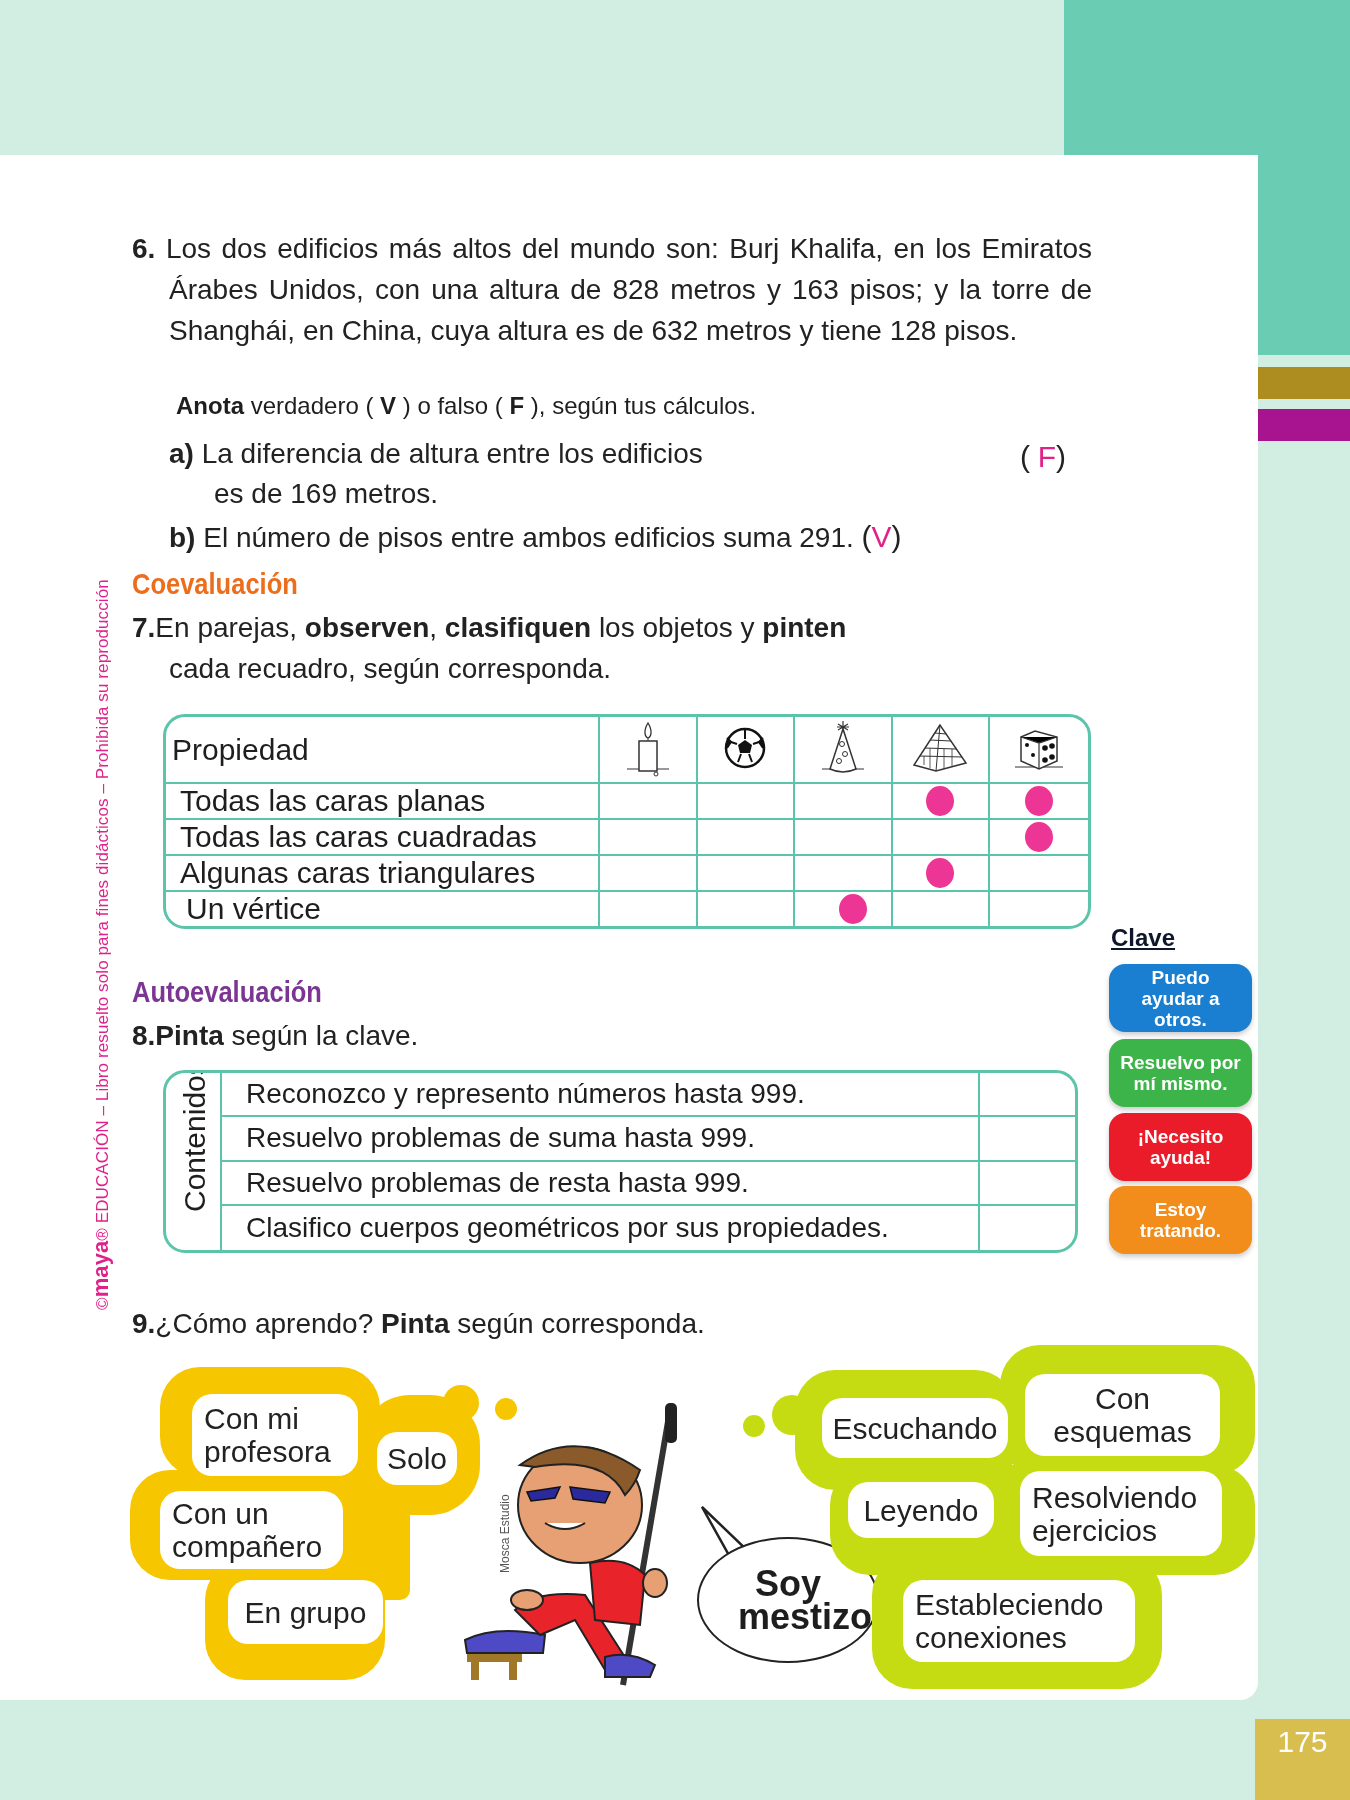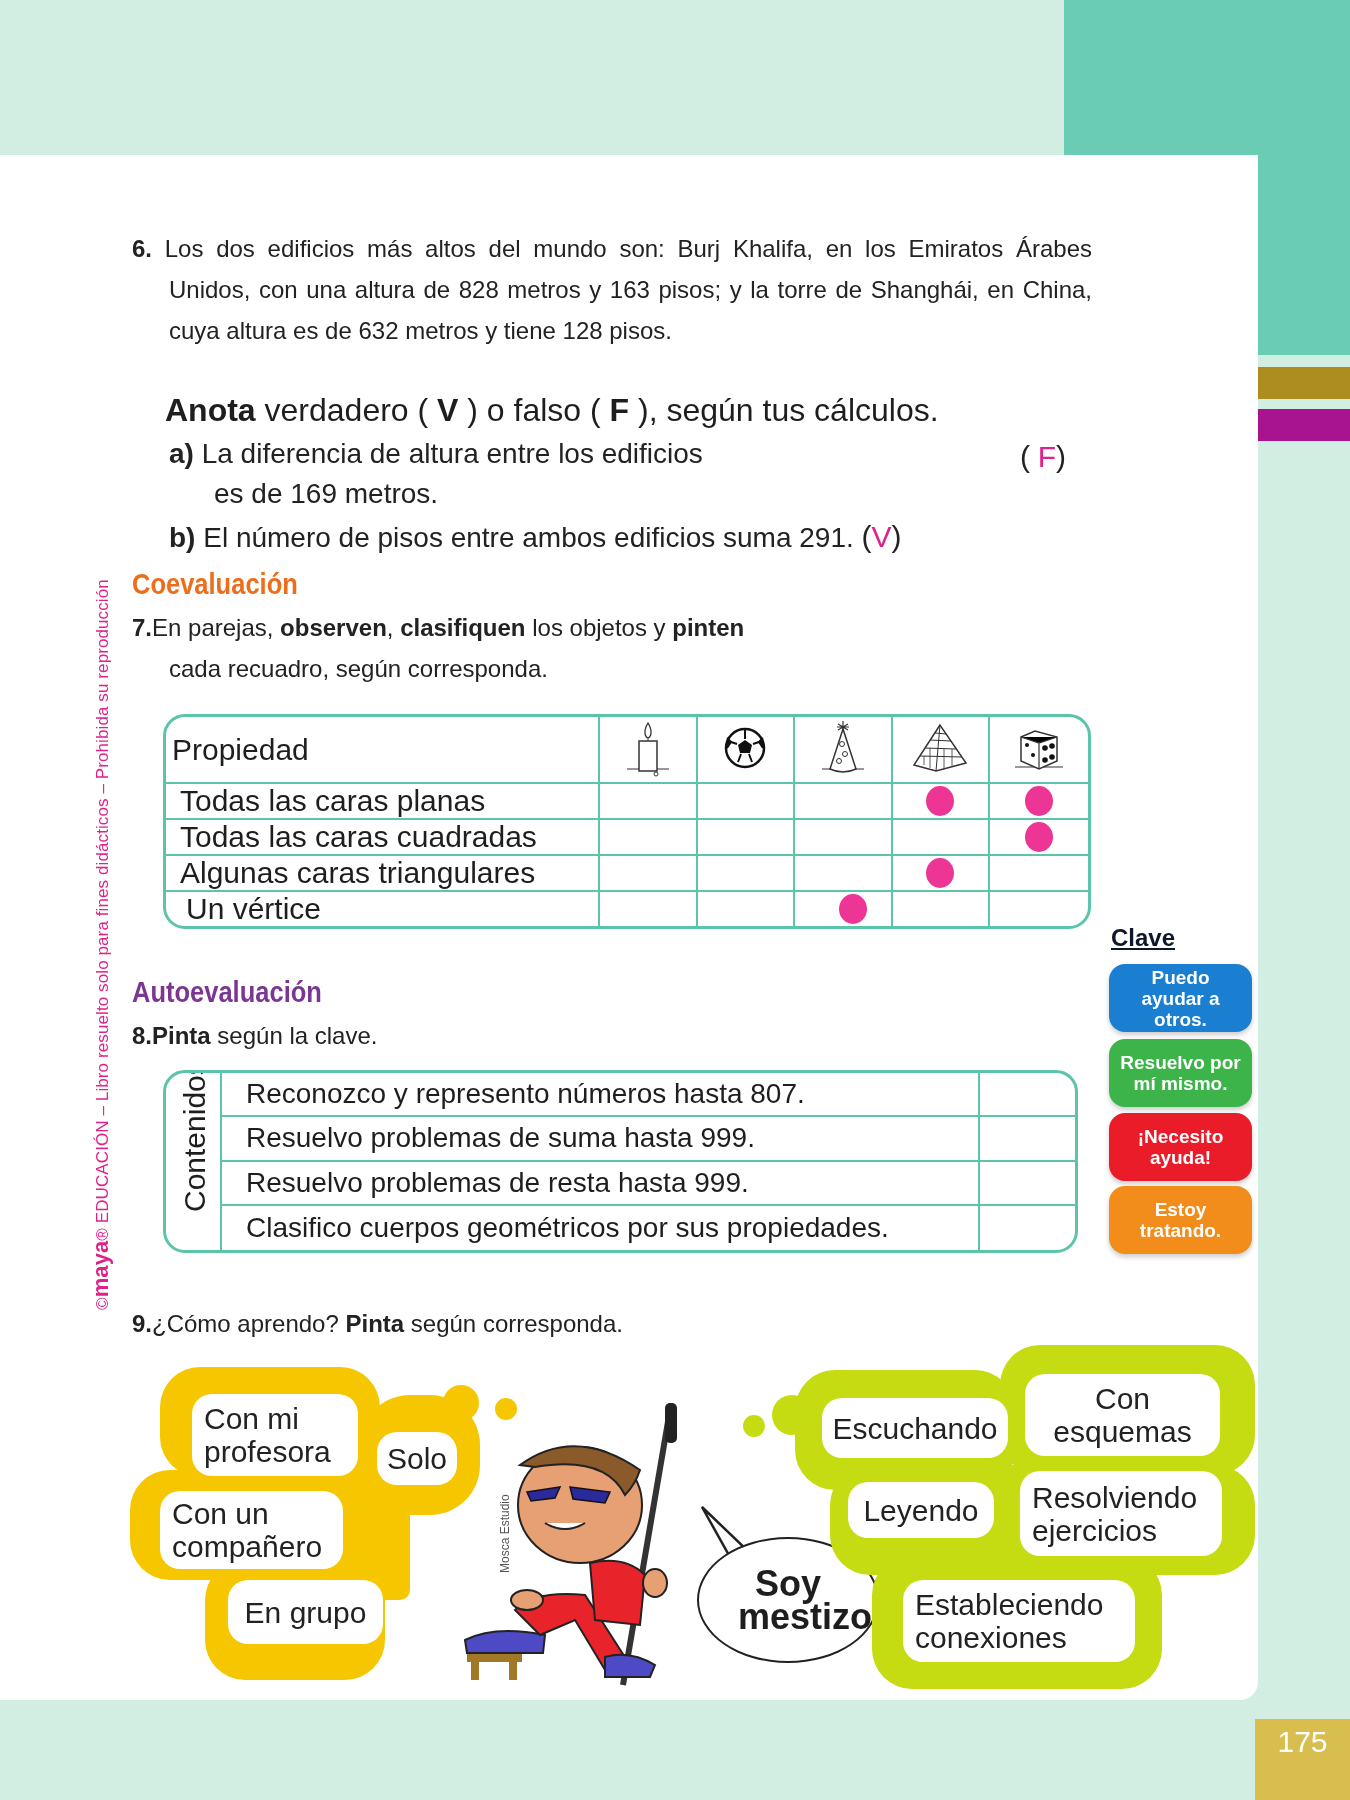--- a/index.html
+++ b/index.html
@@ -7,25 +7,25 @@
   .top-band { position: absolute; left: 0; top: 0; width: 1350px; height: 155px; background: #d2eee3; }
   .teal-block { position: absolute; left: 1064px; top: 0; width: 286px; height: 155px; background: #69ccb3; }
   .teal-side { position: absolute; left: 1258px; top: 155px; width: 92px; height: 200px; background: #69ccb3; }
   .gold-stripe { position: absolute; left: 1258px; top: 367px; width: 92px; height: 32px; background: #ad8d1f; }
   .purple-stripe { position: absolute; left: 1258px; top: 409px; width: 92px; height: 32px; background: #a8148f; }
   .page { position: absolute; left: 0; top: 155px; width: 1258px; height: 1545px; background: #fff; border-bottom-right-radius: 18px; }
   .page-num-box { position: absolute; left: 1255px; top: 1703px; width: 95px; height: 97px; background: #d8bd4f; color: #fff; font-size: 30px; text-align: center; padding-top: 6px; margin-top: 16px; }
   .copyright { position: absolute; left: 88px; top: 1310px; transform-origin: 0 0; transform: rotate(-90deg); white-space: nowrap; font-family: "Liberation Sans Narrow", "Liberation Sans", sans-serif; font-size: 17px; color: #e0218a; letter-spacing: 0.1px; }
   .copyright b { font-size: 22px; font-weight: 900; }
 
-  .q-text { position: absolute; left: 132px; font-size: 24px; line-height: 41px; color: #222; }
+  .q-text { position: absolute; left: 132px; font-size: 28px; line-height: 41px; color: #222; }
   .q-num { font-weight: bold; }
   .q6 { top: 228px; width: 960px; }
   .q6 .body { display: block; padding-left: 37px; text-indent: -37px; text-align: justify; }
-  .q6-instr { position: absolute; left: 165px; top: 392px; font-size: 32px; }
+  .q6-instr { position: absolute; left: 176px; top: 392px; font-size: 24px; }
   .sub { position: absolute; font-size: 28px; color: #222; }
   .sub b { font-weight: bold; }
   .answer { color: #e0218a; font-size: 30px; }
   .paren { font-size: 30px; color: #222; }
 
   .section-title { position: absolute; left: 132px; font-family: "Liberation Sans Narrow", "Liberation Sans", sans-serif; font-weight: bold; font-size: 30px; transform: scaleX(0.85); transform-origin: 0 0; }
   .coeval { top: 567px; color: #ec6d1c; }
   .autoeval { top: 975px; color: #7b3593; }
 
   table { border-collapse: separate; border-spacing: 0; }
@@ -189,21 +189,21 @@
 <div class="section-title autoeval">Autoevaluación</div>
 <div class="q-text" style="top:1015px;">
   <b>8.</b><b>Pinta</b><span> según la clave.</span>
 </div>
 <table class="self-table">
   <tbody>
       <tr>
     <td class="side" rowspan="4">
           <span class="side-label">Contenidos</span>
         </td>
-    <td>Reconozco y represento números hasta 807.</td>
+    <td>Reconozco y represento números hasta 999.</td>
     <td class="chk"></td>
   </tr>
   <tr>
     <td>Resuelvo problemas de suma hasta 999.</td>
     <td class="chk"></td>
   </tr>
   <tr>
     <td>Resuelvo problemas de resta hasta 999.</td>
     <td class="chk"></td>
   </tr>

